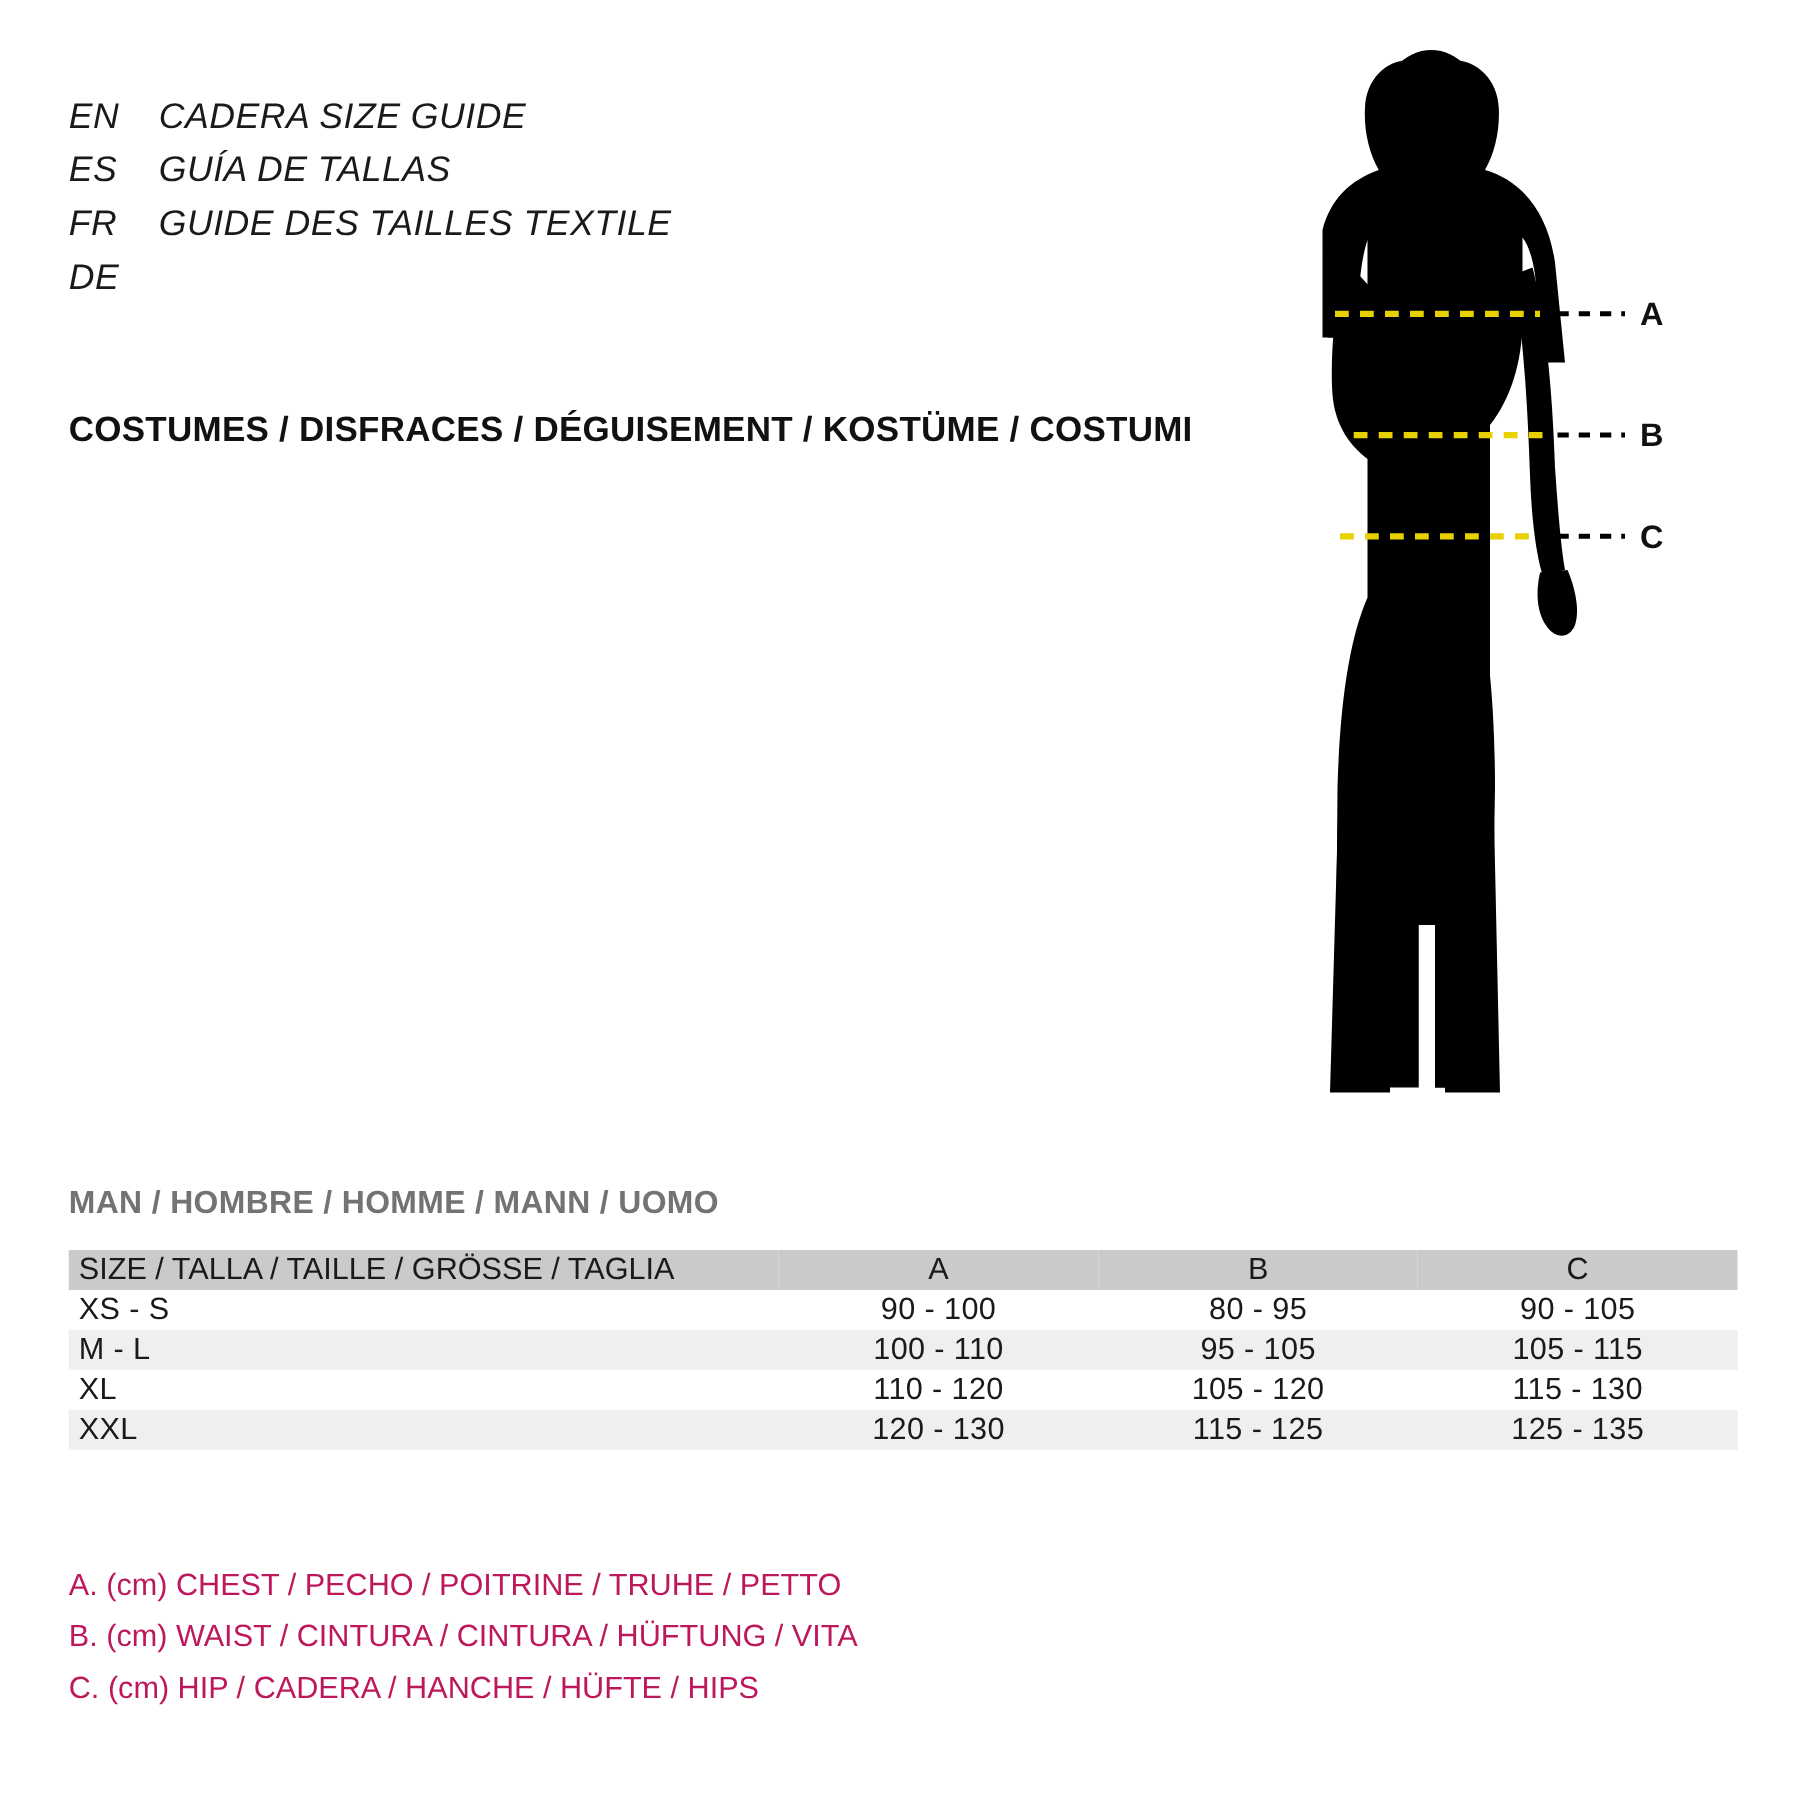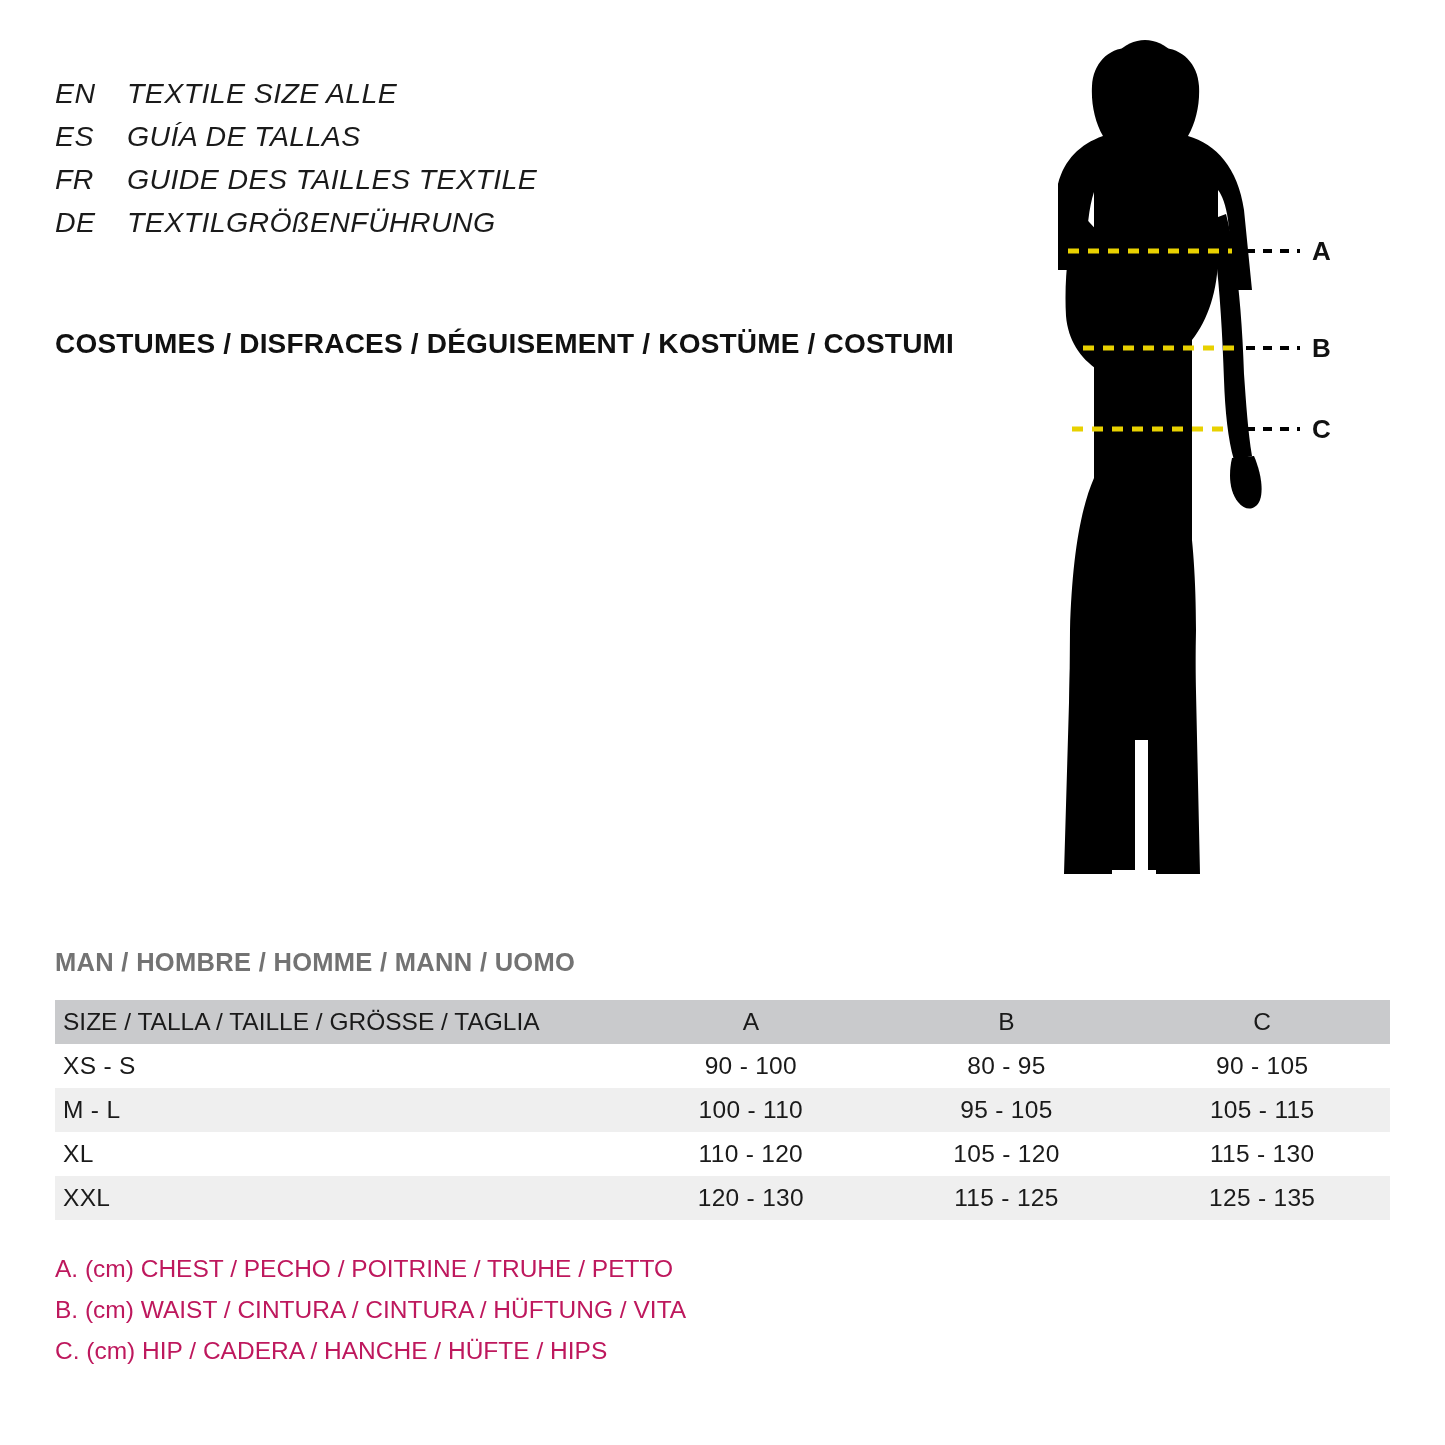--- a/index.html
+++ b/index.html
@@ -86,21 +86,21 @@
   }
   table.size-table {
     width: 100%;
     border-collapse: collapse;
     font-size: 24.5px;
     color: #1a1a1a;
   }
   table.size-table th,
   table.size-table td {
     padding: 0;
-    height: 44px;
+    height: 32px;
     font-weight: normal;
     text-align: center;
     vertical-align: middle;
   }
   table.size-table th.first,
   table.size-table td.first {
     text-align: left;
     padding-left: 8px;
     width: 560px;
   }
@@ -123,33 +123,32 @@
   .legend div { white-space: nowrap; }
 </style>
 </head>
 <body>
 
 <div class="page">
 
   <div class="lang-block">
     <div class="lang-row">
       <span class="lang-code">EN</span>
-      <span class="lang-text">TEXTILE SIZE ALLE</span>
+      <span class="lang-text">CADERA SIZE GUIDE</span>
     </div>
     <div class="lang-row">
       <span class="lang-code">ES</span>
       <span class="lang-text">GUÍA DE TALLAS</span>
     </div>
     <div class="lang-row">
       <span class="lang-code">FR</span>
       <span class="lang-text">GUIDE DES TAILLES TEXTILE</span>
     </div>
     <div class="lang-row">
       <span class="lang-code">DE</span>
-      <span class="lang-text">TEXTILGRÖßENFÜHRUNG</span>
     </div>
   </div>
 
   <div class="costumes-line">COSTUMES / DISFRACES / DÉGUISEMENT / KOSTÜME / COSTUMI</div>
 
   <div class="figure-wrap">
     <svg class="figure-svg" width="420" height="870" viewBox="0 0 420 870" xmlns="http://www.w3.org/2000/svg">
       <g>
 
         <path d="M168 8 C148 8 133 24 132 46 C131 64 135 82 143 96 C120 104 104 120 98 144 L98 230 L120 230 L120 160 C120 148 128 138 140 133 L140 830 L175 830 L175 470 L188 470 L188 830 L232 830 L232 300 C248 280 258 250 258 216 L258 150 C262 155 266 165 268 180 L276 250 L292 250 L284 170 C278 128 256 104 228 96 C236 82 240 64 239 46 C238 24 222 8 202 8 Z" fill="#000000"></path>

